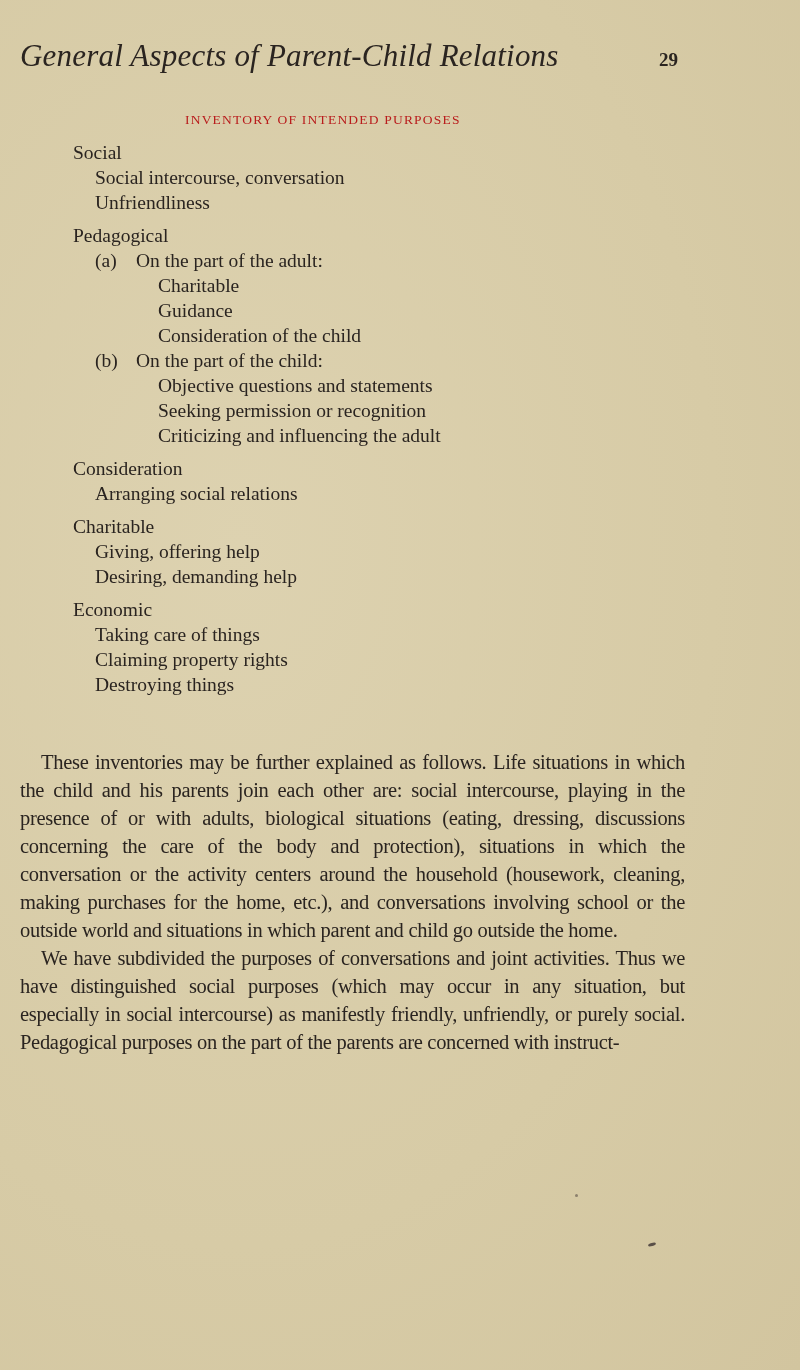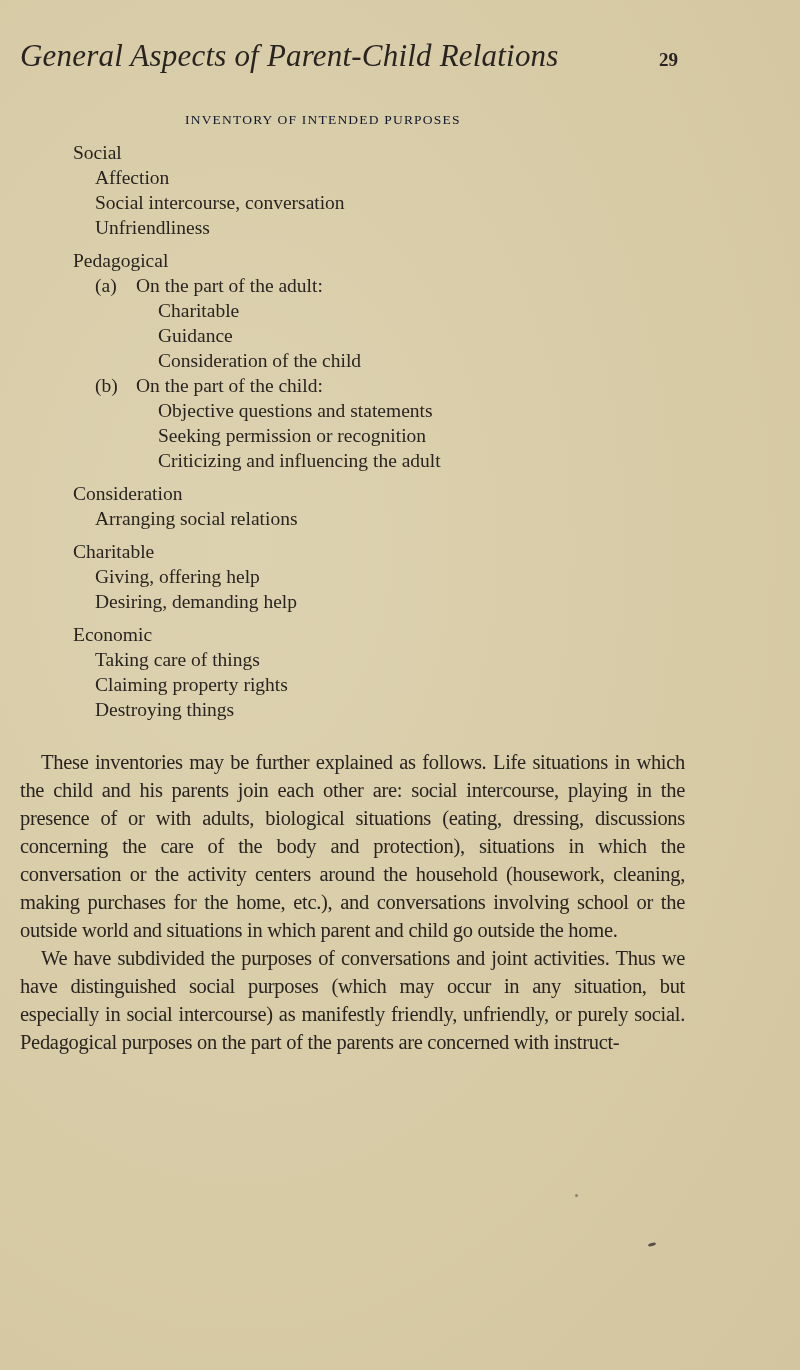--- a/index.html
+++ b/index.html
@@ -17,21 +17,21 @@
     display: flex; justify-content: space-between; align-items: baseline;
   }
   .running-title {
     font-style: italic; font-size: 31px; letter-spacing: 0.2px; color: #2a2420;
   }
   .page-number {
     font-size: 19px; font-weight: bold; margin-right: 22px; color: #2a2420; margin-left: 11px;
   }
   .inventory-heading {
     position: absolute; left: 185px; top: 112px;
-    font-size: 13.5px; letter-spacing: 1.2px; color: #0f172a;
+    font-size: 13.5px; letter-spacing: 1.2px; color: #b91c1c;
   }
   .inventory { position: absolute; left: 73px; top: 140px; width: 600px; }
   .cat { margin-top: 8px; }
   .cat:first-child { margin-top: 0; }
   .line { font-size: 19.5px; line-height: 25px; height: 25px; white-space: nowrap; }
   .lvl1 { padding-left: 22px; }
   .lvl2 { padding-left: 85px; }
   .sub-label { padding-left: 22px; }
   .sub-label .marker { display: inline-block; width: 41px; }
   .body-text {
@@ -51,21 +51,20 @@
     <span class="running-title">General Aspects of Parent-Child Relations</span>
     <span class="page-number">29</span>
   </div>
 
   <div class="inventory-heading">INVENTORY OF INTENDED PURPOSES</div>
 
   <div class="inventory">
 
     <div class="cat">
       <div class="line">Social</div>
-      <div class="line lvl1">Affection</div>
       <div class="line lvl1">Social intercourse, conversation</div>
       <div class="line lvl1">Unfriendliness</div>
     </div>
 
     <div class="cat">
       <div class="line">Pedagogical</div>
       <div class="line sub-label">
         <span class="marker">(a)</span><span>On the part of the adult:</span>
       </div>
       <div class="line lvl2">Charitable</div>

